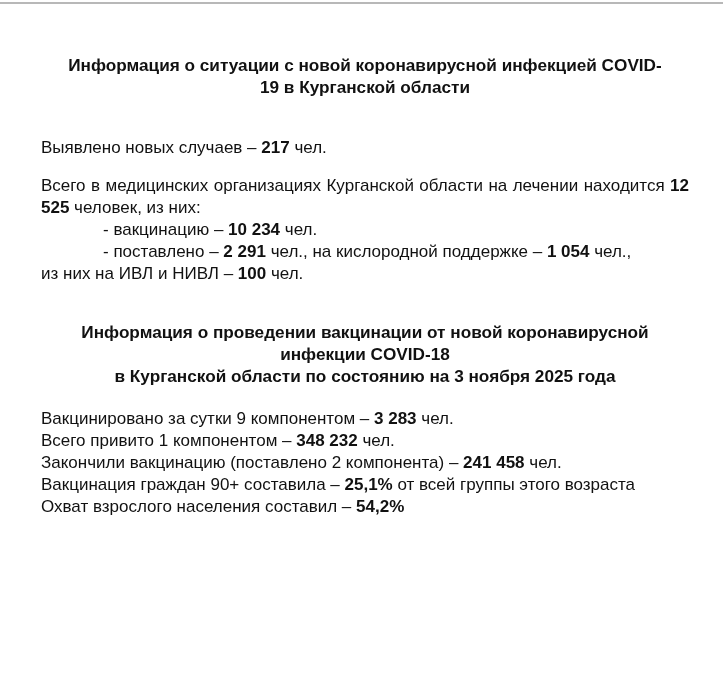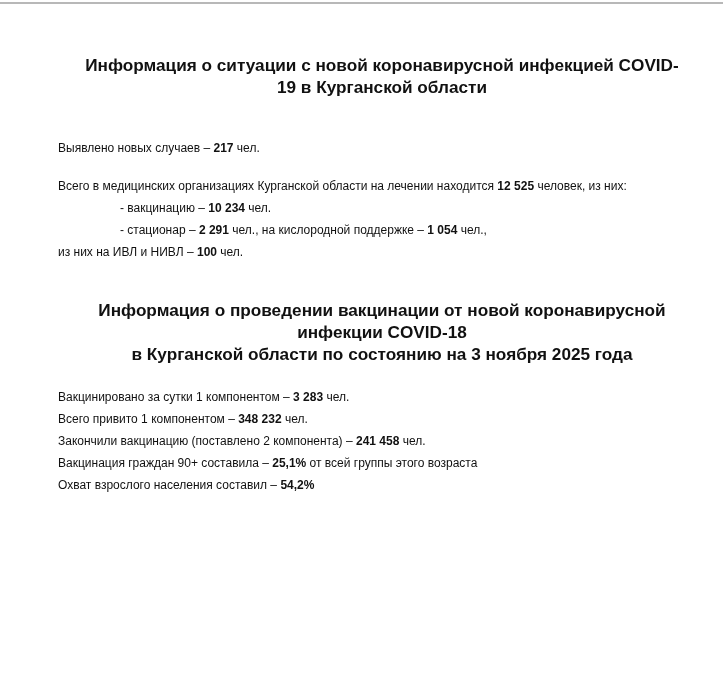--- a/index.html
+++ b/index.html
@@ -18,34 +18,34 @@
     .top-rule {
       position: absolute;
       left: 0;
       top: 2px;
       width: 723px;
       height: 2px;
       background: #b8b8b8;
     }
     .page {
       position: absolute;
-      left: 58px;
+      left: 41px;
       top: 54px;
       width: 648px;
     }
     .heading {
       font-weight: bold;
       font-size: 17.2px;
       line-height: 22px;
       text-align: center;
       margin: 0;
     }
     .heading .hl { display: block; }
     .para {
-      font-size: 12px;
+      font-size: 17px;
       line-height: 22px;
       margin: 0;
     }
     .para b { font-weight: bold; }
     .justify {
       text-align: justify;
       text-align-last: left;
     }
     .indent { padding-left: 62px; }
     #sec1-title { margin-top: 0; }
@@ -66,33 +66,33 @@
     <span class="hl">19 в Курганской области</span>
   </h1>
 
   <p class="para" id="new-cases"><span>Выявлено новых случаев – </span><b>217</b><span> чел.</span></p>
 
   <div id="total-block">
     <p class="para justify"><span>Всего в медицинских организациях Курганской области на лечении находится </span><b>12 525</b><span> человек, из них:</span></p>
 
     <p class="para indent"><span>- вакцинацию – </span><b>10 234</b><span> чел.</span></p>
 
-    <p class="para indent"><span>- стационар – </span><b>2 291</b><span> чел., на кислородной поддержке – </span><b>1 054</b><span> чел.,</span></p>
+    <p class="para indent"><span>- поставлено – </span><b>2 291</b><span> чел., на кислородной поддержке – </span><b>1 054</b><span> чел.,</span></p>
 
     <p class="para"><span>из них на ИВЛ и НИВЛ – </span><b>100</b><span> чел.</span></p>
   </div>
 
   <h2 class="heading" id="sec2-title">
     <span class="hl">Информация о проведении вакцинации от новой коронавирусной</span>
     <span class="hl">инфекции COVID-18</span>
     <span class="hl">в Курганской области по состоянию на 3 ноября 2025 года</span>
   </h2>
 
   <div id="vacc-list">
-    <p class="para"><span>Вакцинировано за сутки 1 компонентом – </span><b>3 283</b><span> чел.</span></p>
+    <p class="para"><span>Вакцинировано за сутки 9 компонентом – </span><b>3 283</b><span> чел.</span></p>
 
     <p class="para"><span>Всего привито 1 компонентом – </span><b>348 232</b><span> чел.</span></p>
 
     <p class="para"><span>Закончили вакцинацию (поставлено 2 компонента) – </span><b>241 458</b><span> чел.</span></p>
 
     <p class="para justify"><span>Вакцинация граждан 90+ составила – </span><b>25,1%</b><span> от всей группы этого возраста</span></p>
 
     <p class="para"><span>Охват взрослого населения составил – </span><b>54,2%</b><span></span></p>
   </div>
 

